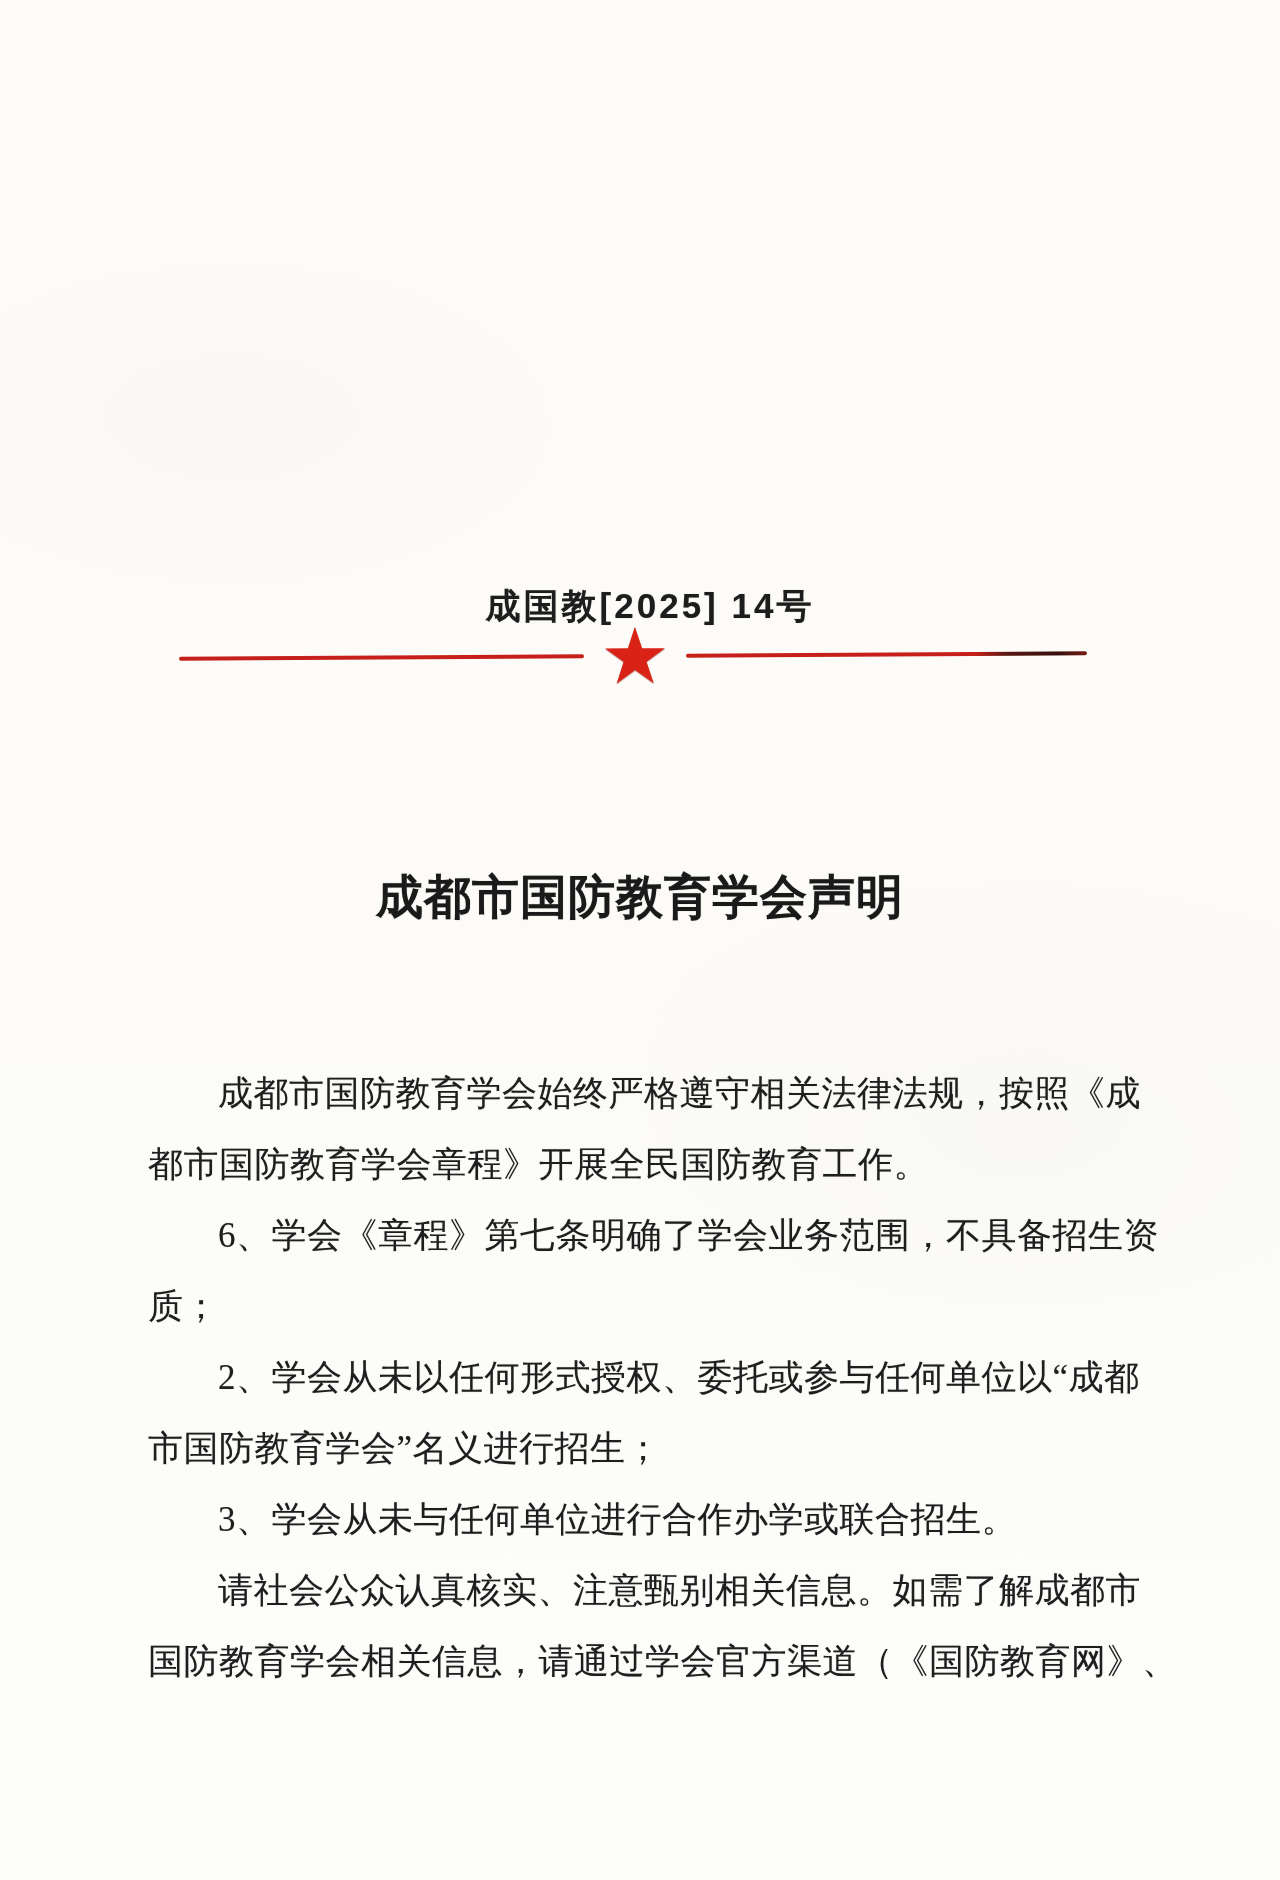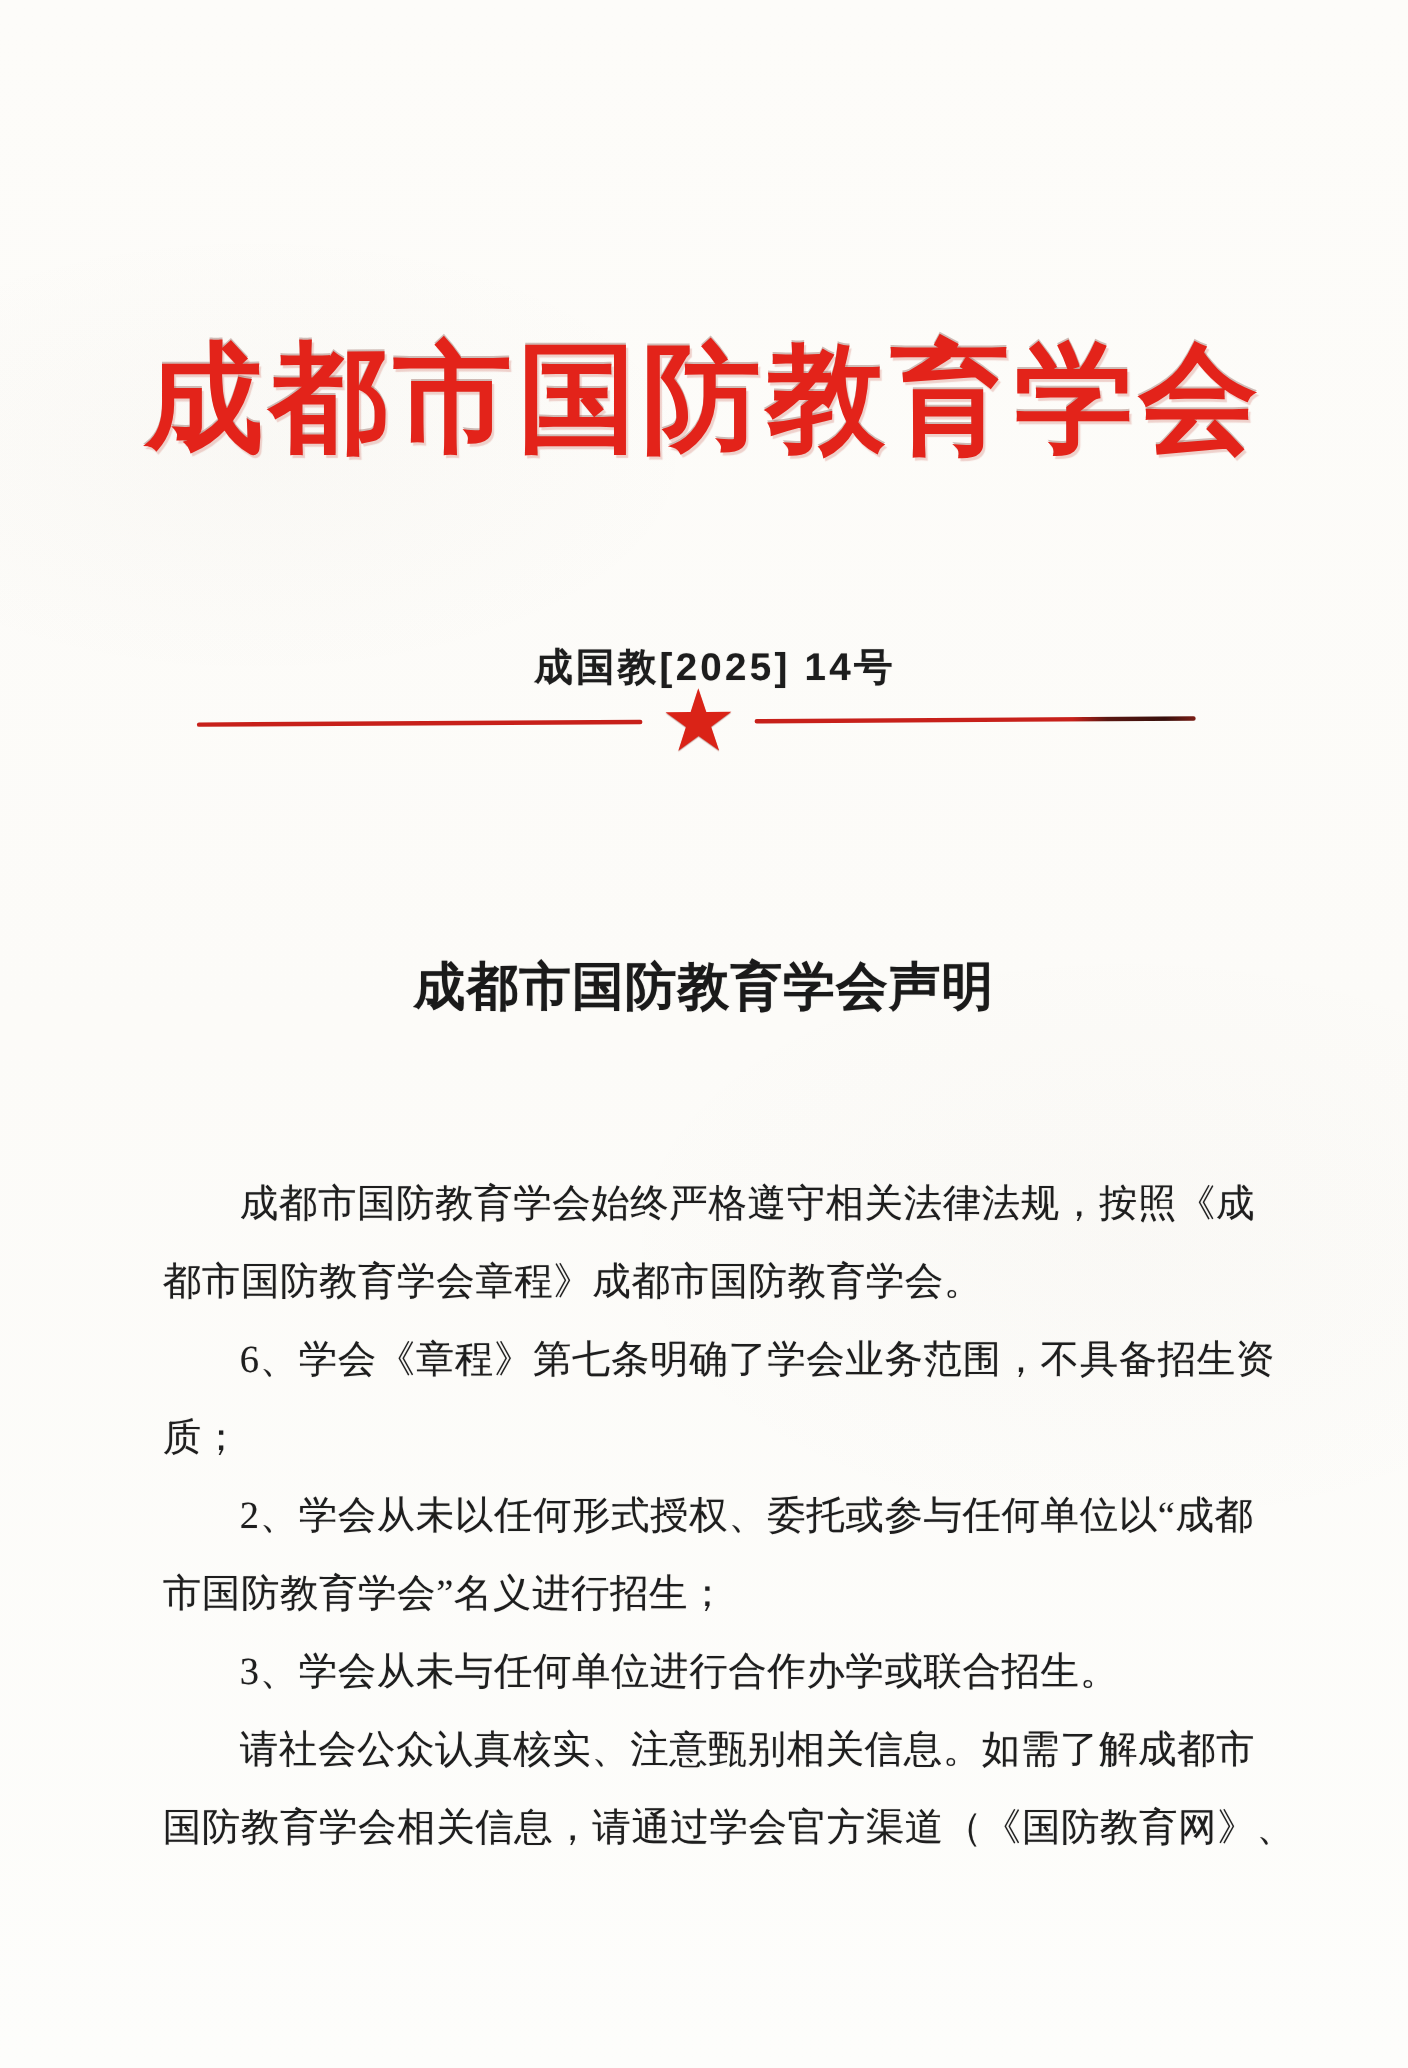--- a/index.html
+++ b/index.html
@@ -119,35 +119,34 @@
     letter-spacing: 0.5px;
     white-space: nowrap;
   }
   .body-line.indent { text-indent: 70px; }
 </style>
 </head>
 <body>
 
 <div class="page">
 
-  <div class="org-name">成都市国防教育学会</div>
 
   <div class="doc-number">成国教[2025] 14号</div>
 
   <div class="rule">
     <div class="rule-seg left"></div>
     <div class="star-cell">★</div>
     <div class="rule-seg right"></div>
   </div>
 
   <div class="statement-title">成都市国防教育学会声明</div>
 
   <div class="statement-body">
     <div class="body-line indent">成都市国防教育学会始终严格遵守相关法律法规，按照《成</div>
-    <div class="body-line">都市国防教育学会章程》成都市国防教育学会。</div>
+    <div class="body-line">都市国防教育学会章程》开展全民国防教育工作。</div>
     <div class="body-line indent">6、学会《章程》第七条明确了学会业务范围，不具备招生资</div>
     <div class="body-line">质；</div>
     <div class="body-line indent">2、学会从未以任何形式授权、委托或参与任何单位以“成都</div>
     <div class="body-line">市国防教育学会”名义进行招生；</div>
     <div class="body-line indent">3、学会从未与任何单位进行合作办学或联合招生。</div>
     <div class="body-line indent">请社会公众认真核实、注意甄别相关信息。如需了解成都市</div>
     <div class="body-line">国防教育学会相关信息，请通过学会官方渠道（《国防教育网》、</div>
   </div>
 
 </div>

